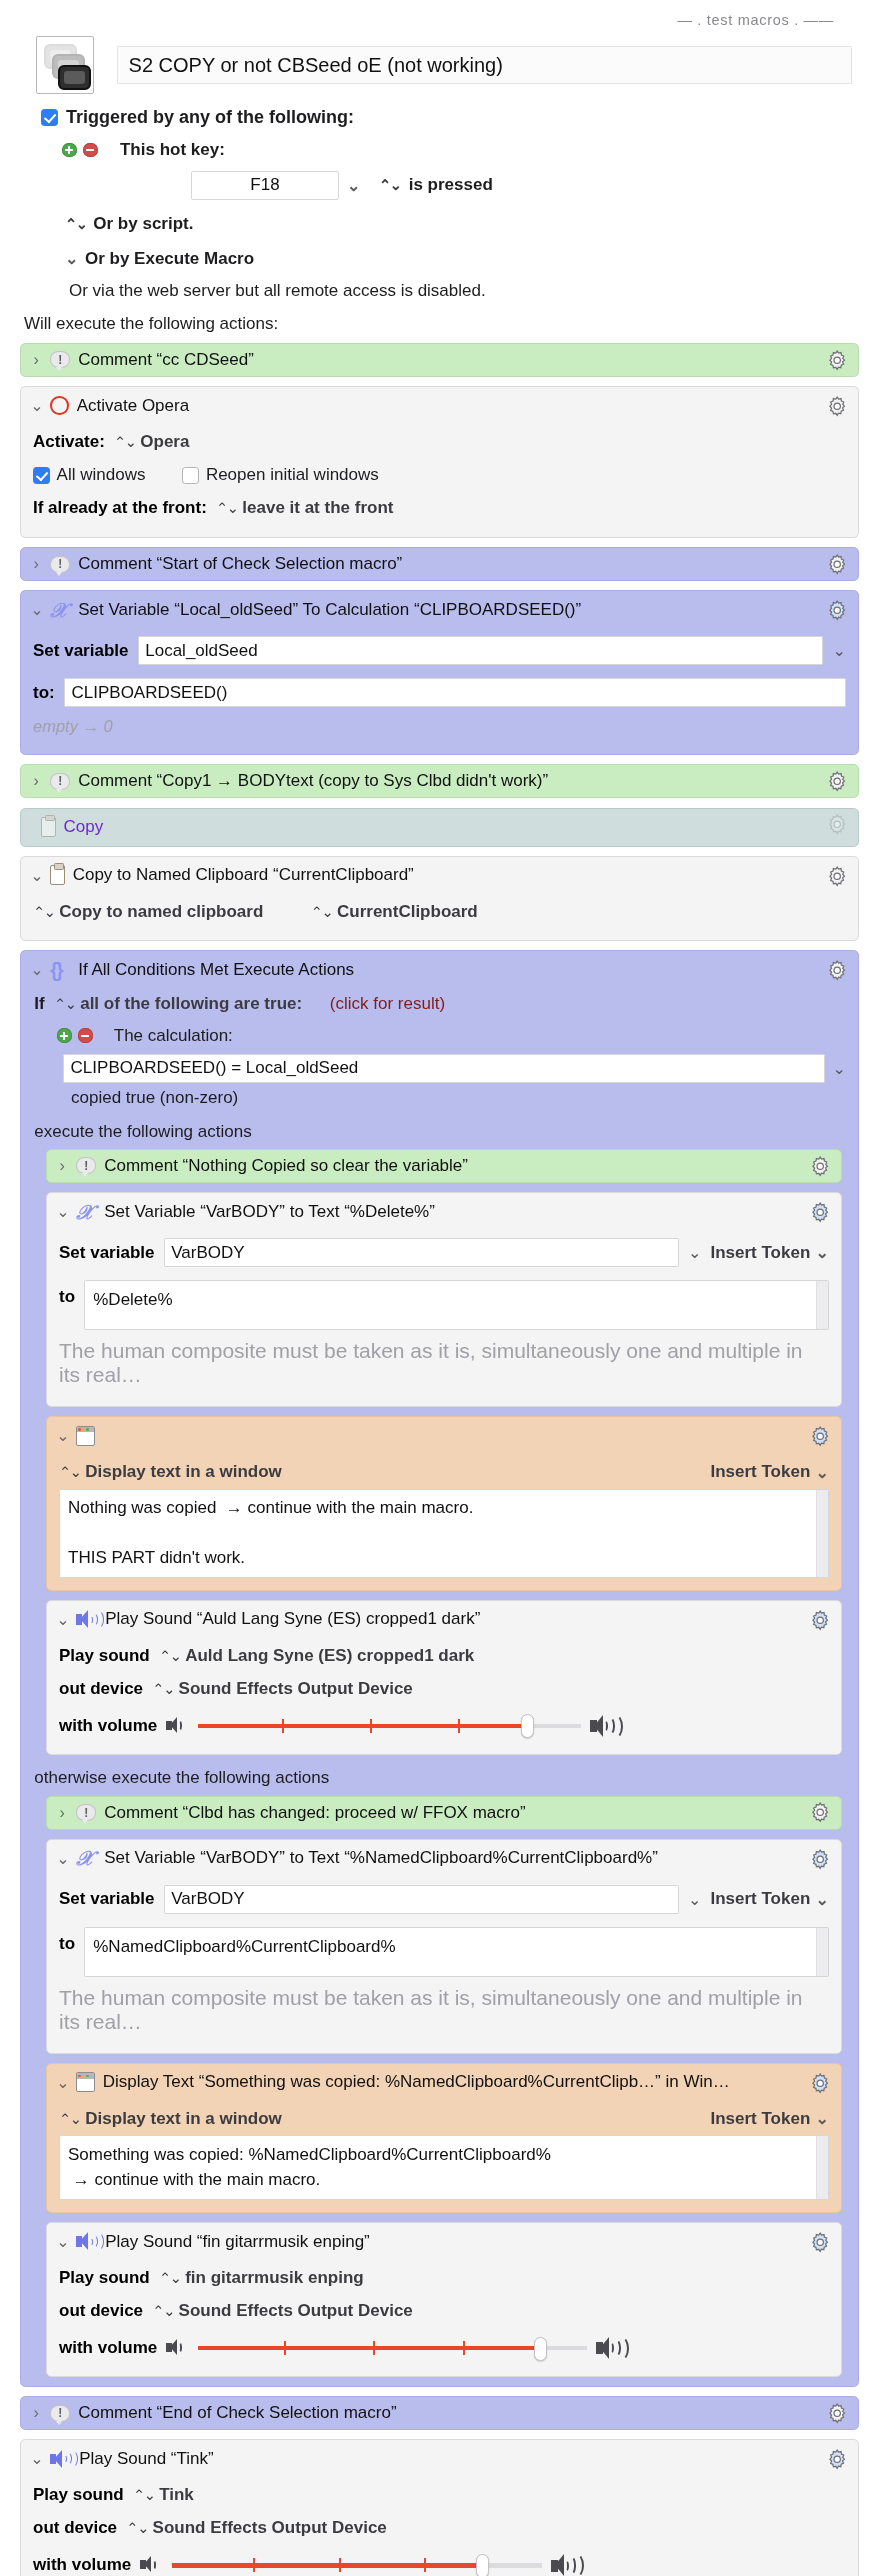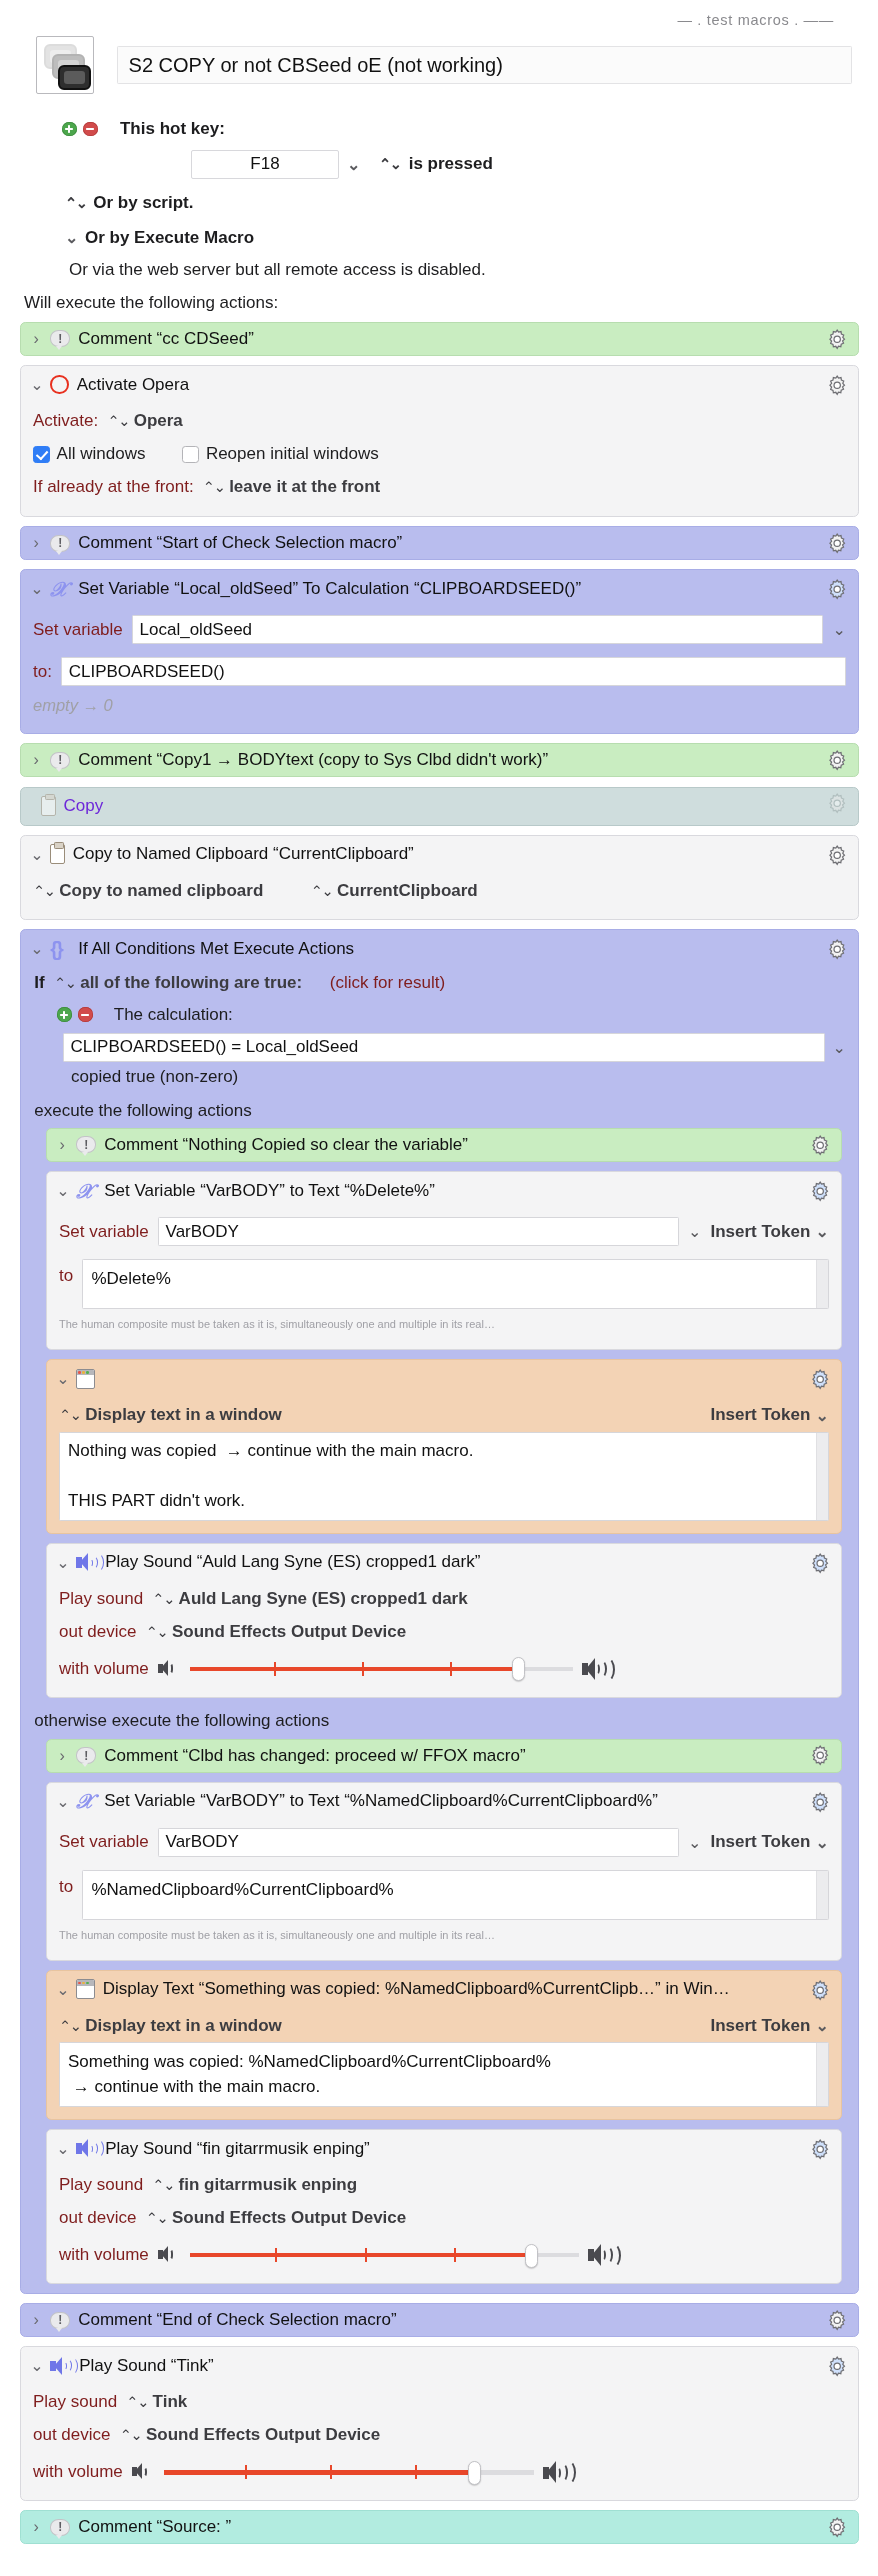--- a/index.html
+++ b/index.html
@@ -154,40 +154,40 @@
   .spk-cone { position:absolute; left:4px; top:0; width:0; height:0;
     border-top:9.2px solid transparent; border-bottom:9.2px solid transparent; border-right:8px solid #6f76e8; }
   .wave { position:absolute; border:1.3px solid #6f76e8; border-radius:50%; border-left-color:transparent; border-top-color:transparent; border-bottom-color:transparent; }
   .w1 { left:11.2px; top:5.3px;  width:5.3px;  height:8px; }
   .w2 { left:13px; top:2.6px;  width:9.2px; height:13px; }
   .w3 { left:15px; top:0px;  width:13px; height:18.5px; }
 
   
   .card-body { padding:1.3px 12px 12px 12px; font-size:17px; }
   .row { display:flex; align-items:center; gap:9.2px; padding:6.6px 0; }
-  .lbl { font-weight:400; color:#7f1d1d; }
+  .lbl { font-weight:700; color:#000000; }
   .pop { font-weight:600; color:#3c3c40; display:inline-flex; align-items:center; gap:4.6px; }
   .pop .stepper { font-weight:400; }
   .chk-inline { display:flex; align-items:center; gap:6.6px; font-weight:400; }
 
   .field {
     background:#fff; border:0.7px solid #d6d6da; border-radius:1.3px;
     height:29px; display:flex; align-items:center; padding:0 6.6px;
     font-size:17px; color:#111;
   }
   .textarea {
     background:#fff; border:0.7px solid #d6d6da; border-radius:1.3px;
     padding:6.6px 8px; font-size:17px; color:#111; line-height:1.45;
     position:relative; white-space:pre-wrap;
   }
   .textarea.scroll::after {
     content:""; position:absolute; right:0; top:0; bottom:0; width:10.6px;
     background:#ececee; border-left:0.7px solid #e0e0e3;
   }
-  .muted { color:#a0a0a6; font-size:11px; }
+  .muted { color:#a0a0a6; font-size:21px; }
   .muted-i { color:#a0a0a6; font-style:italic; }
   .insert-token { font-weight:600; color:#3c3c40; white-space:nowrap; display:inline-flex; align-items:center; gap:5.3px; }
 
   
   .vol-row { display:flex; align-items:center; gap:9.2px; padding:8px 0 4px 0; }
   .spk-small, .spk-big { position:relative; flex:0 0 auto; }
   .spk-small { width:22.4px; height:20px; }
   .spk-big   { width:30px; height:24px; }
   .sb { position:absolute; background:#4a4a4f; }
   .sc { position:absolute; width:0; height:0; }
@@ -228,20 +228,24 @@
           <div class="cap"></div>
         </div>
       <div class="key k3">
           <div class="cap"></div>
         </div>
     </div>
     <div class="macro-name">S2 COPY or not CBSeed oE (not working)</div>
   </div>
 
   <div class="trigger-block">
+    <div class="chk-row">
+      <span class="cbox on"></span>
+      <span>Triggered by any of the following:</span>
+    </div>
 
     <div class="hotkey-row">
       <span class="circbtn plus"></span>
       <span class="circbtn minus"></span>
       <span style="width:9.2px"></span>
       <span>This hot key:</span>
     </div>
 
     <div class="hotkey-field-row">
       <span class="hk-select">F18</span>

